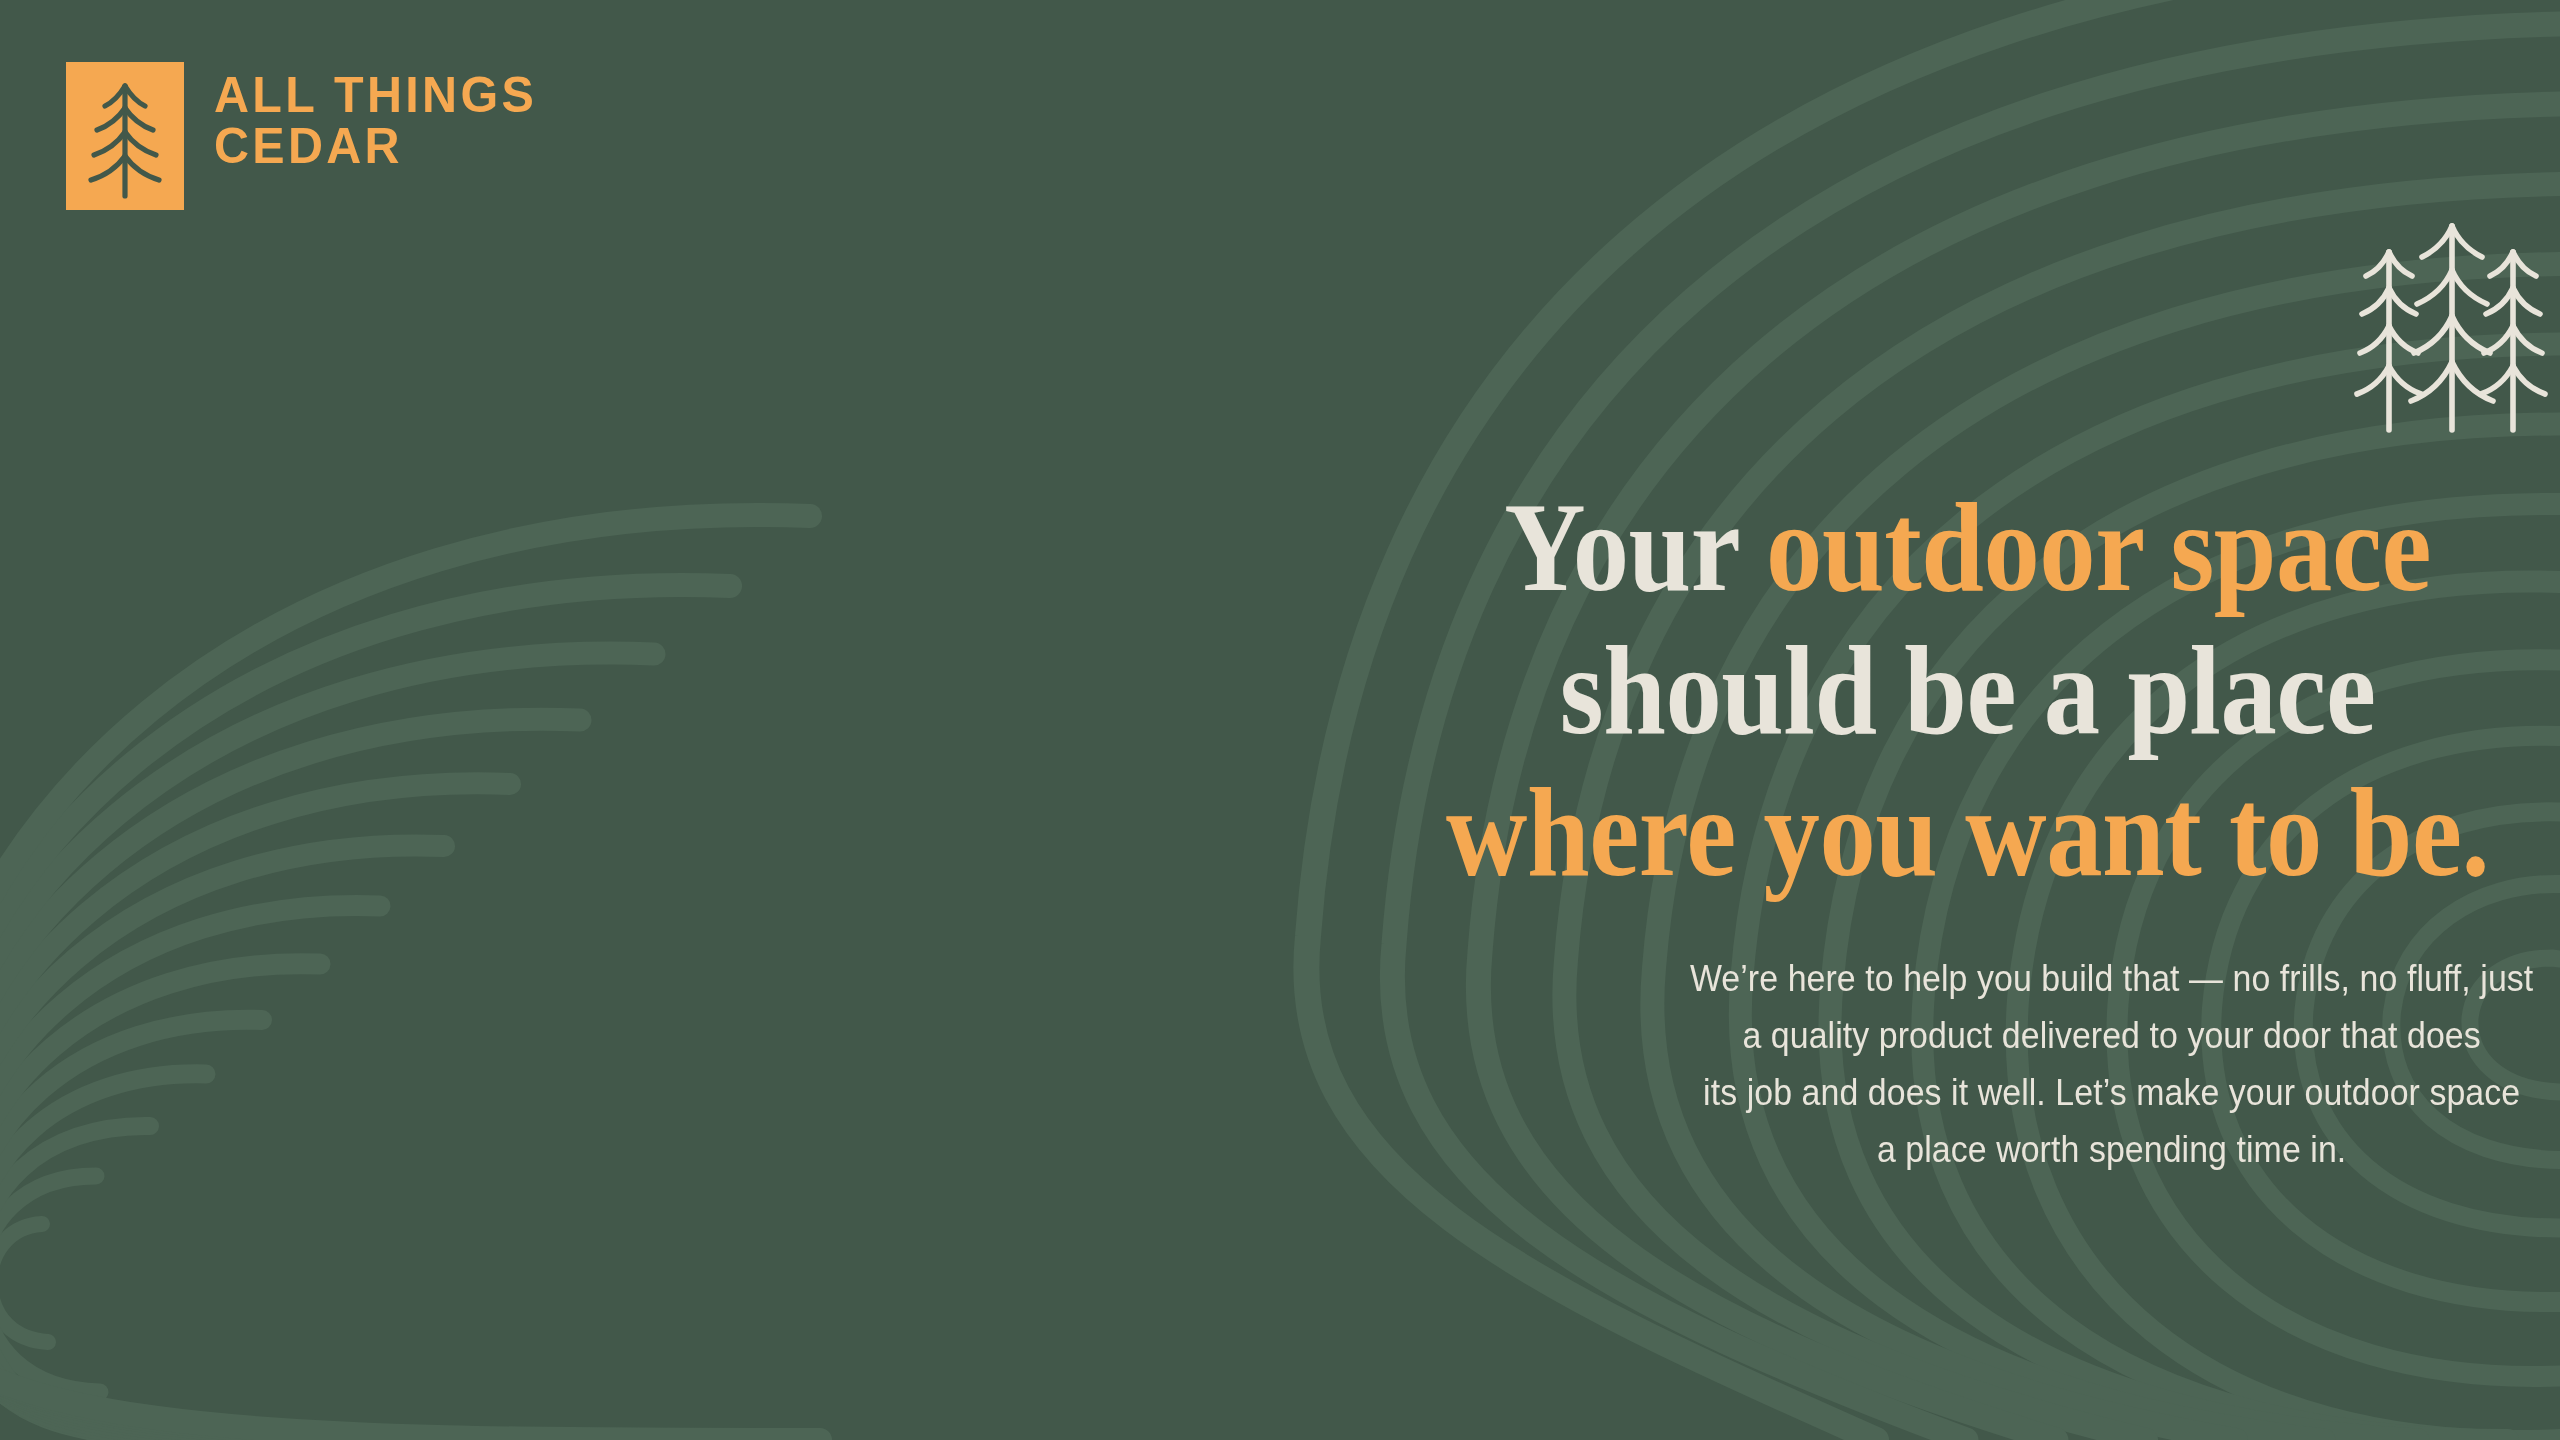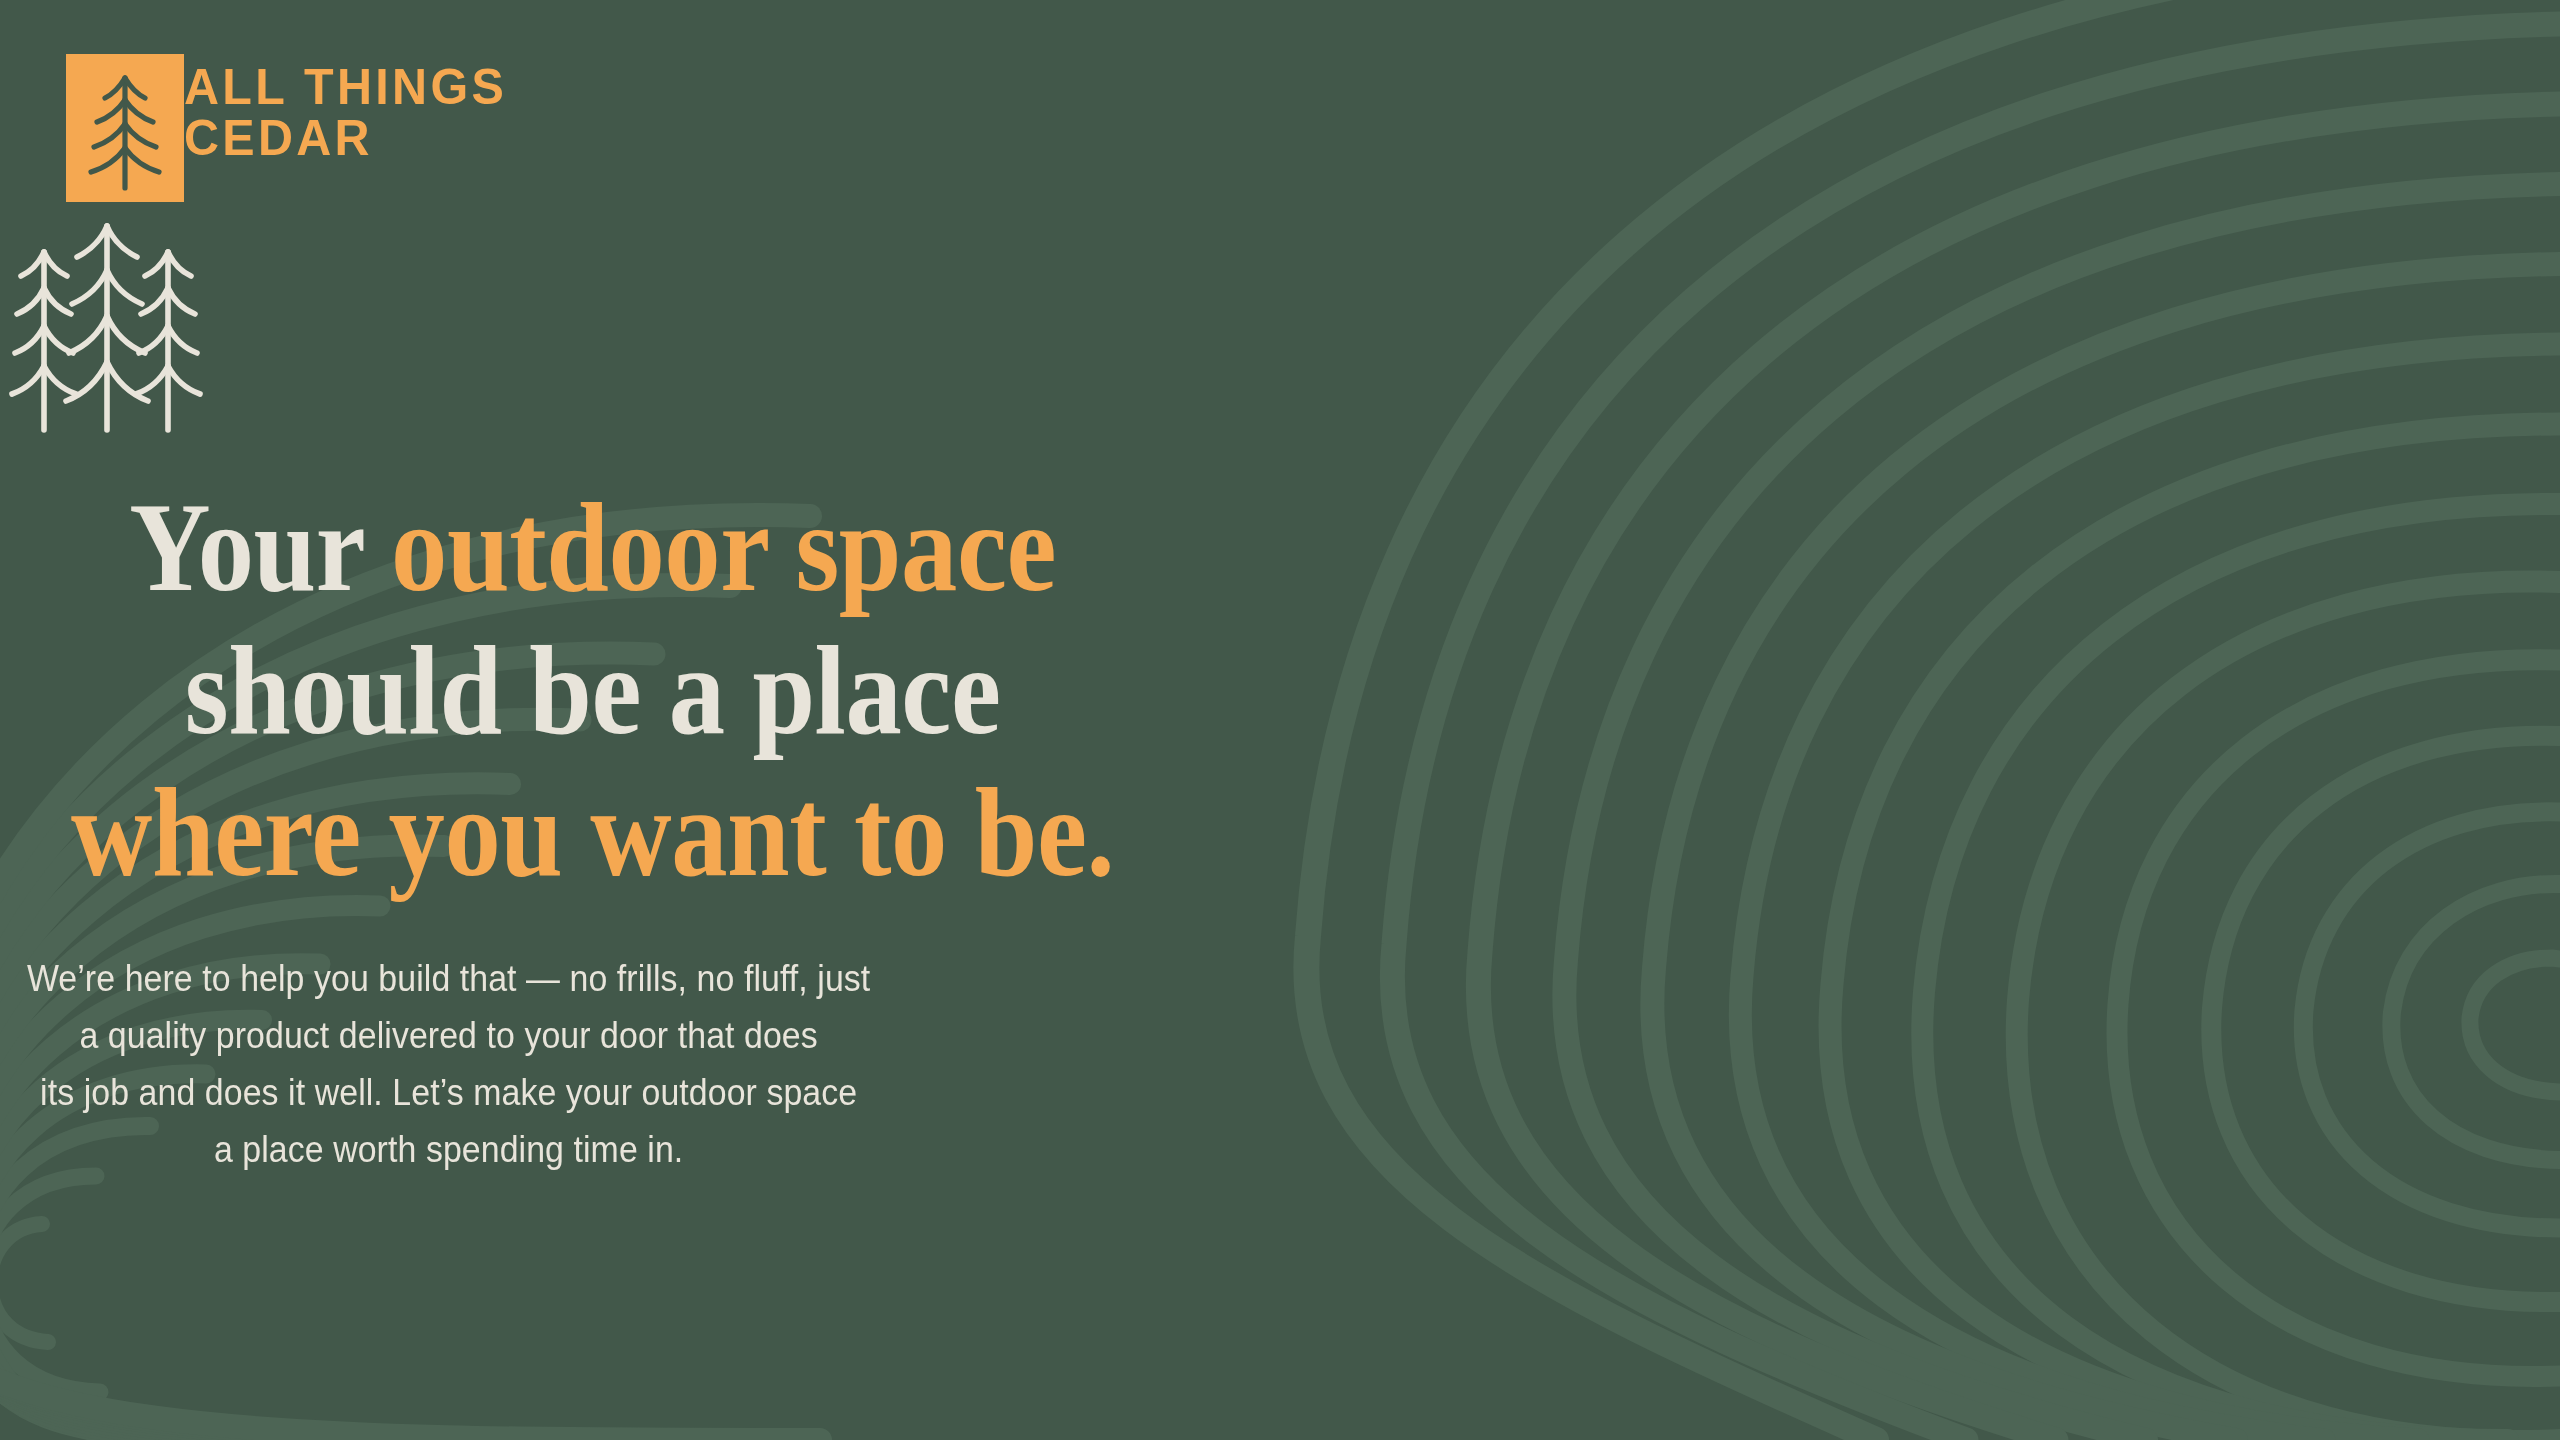--- a/index.html
+++ b/index.html
@@ -39,23 +39,24 @@
     fill: none;
     stroke: #4d6555;
     stroke-linecap: round;
     stroke-linejoin: round;
   }
 
   
   .logo-lockup {
     position: absolute;
     left: 66px;
-    top: 54px;
+    top: 62px;
     display: flex;
     align-items: flex-start;
+    gap: 30px;
   }
   .logo-badge {
     width: 118px;
     height: 148px;
     background: #f5a851;
     flex: 0 0 auto;
     display: block;
   }
   .logo-badge svg { display: block; }
   .badge-tree {
@@ -80,21 +81,21 @@
   }
 
   
   .center-col {
     position: absolute;
     left: 0;
     right: 0;
     top: 0;
     display: flex;
     flex-direction: column;
-    align-items: flex-start;
+    align-items: flex-end;
   }
 
   .trees-icon {
     margin-top: 216px;
     width: 215px;
     height: 222px;
   }
   .trees-icon svg { display: block; width: 100%; height: 100%; }
   .tree-stroke {
     fill: none;

